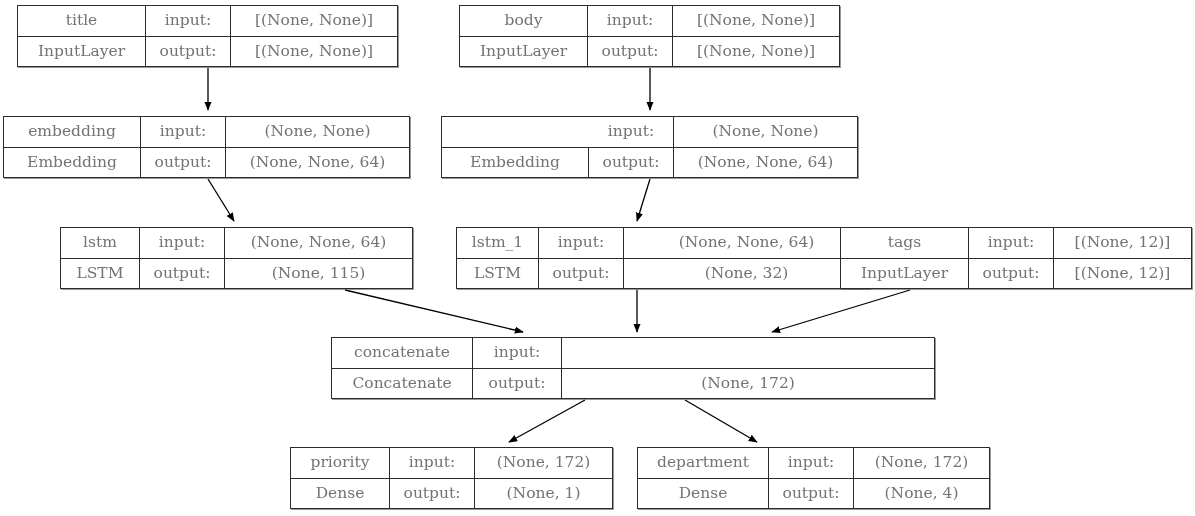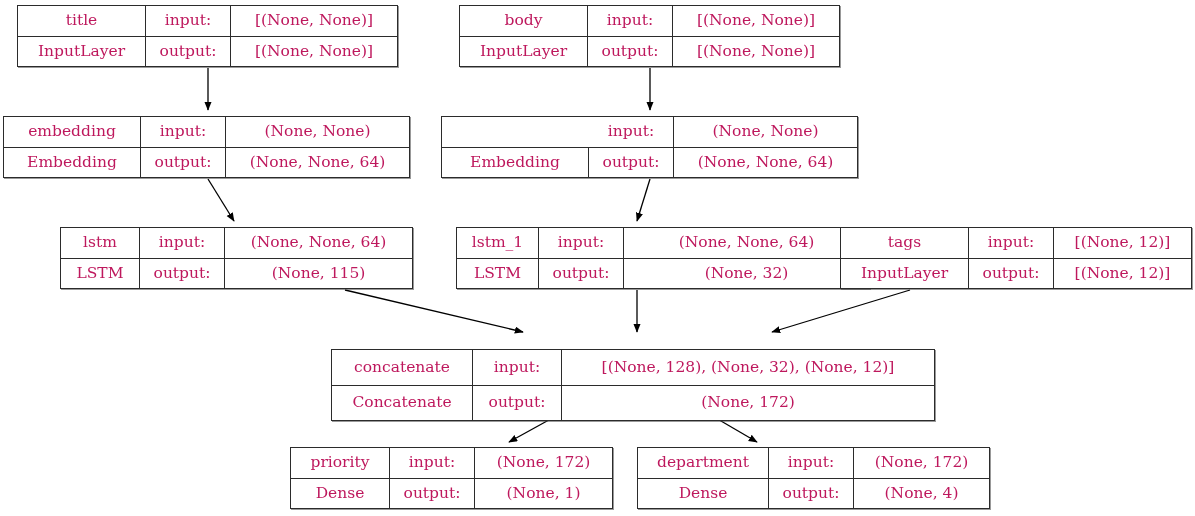--- a/index.html
+++ b/index.html
@@ -39,21 +39,21 @@
   }
   .node .row.top {
     border-bottom: 1px solid #2b2b2b;
   }
   .node .cell {
     display: flex;
     align-items: center;
     justify-content: center;
     text-align: center;
     font-size: 15.5px;
-    color: #be185d;
+    color: #737373;
     line-height: 1;
     white-space: nowrap;
     overflow: hidden;
     padding: 0 4px;
     box-sizing: border-box;
   }
   .node .cell.c-name { border-right: 1px solid #2b2b2b; }
   .node .cell.c-io   { border-right: 1px solid #2b2b2b; }
   .node .cell.c-shape{ }
   .node.merged .row.bot .cell.c-shape { }
@@ -173,25 +173,24 @@
       <div class="cell c-io" style="width:85px;">input:</div>
       <div class="cell c-shape" style="flex:1;">[(None, 12)]</div>
     </div>
     <div class="row bot">
       <div class="cell c-name" style="width:128px;">InputLayer</div>
       <div class="cell c-io" style="width:85px;">output:</div>
       <div class="cell c-shape" style="flex:1;">[(None, 12)]</div>
     </div>
   </div>
 
-  <div class="node merged" style="left:331px; top:349px; width:604px; height:72px;">
+  <div class="node merged" style="left:331px; top:337px; width:604px; height:62px;">
     <div class="row top">
       <div class="cell c-name" style="width:141px;">concatenate</div>
       <div class="cell c-io" style="width:89px;">input:</div>
-      <div class="cell c-shape" style="flex:1;">[(None, 128), (None, 32), (None, 12)]</div>
     </div>
     <div class="row bot">
       <div class="cell c-name" style="width:141px;">Concatenate</div>
       <div class="cell c-io" style="width:89px;">output:</div>
       <div class="cell c-shape" style="flex:1;">(None, 172)</div>
     </div>
   </div>
 
   <div class="node" style="left:290px; top:447px; width:323px; height:62px;">
     <div class="row top">

